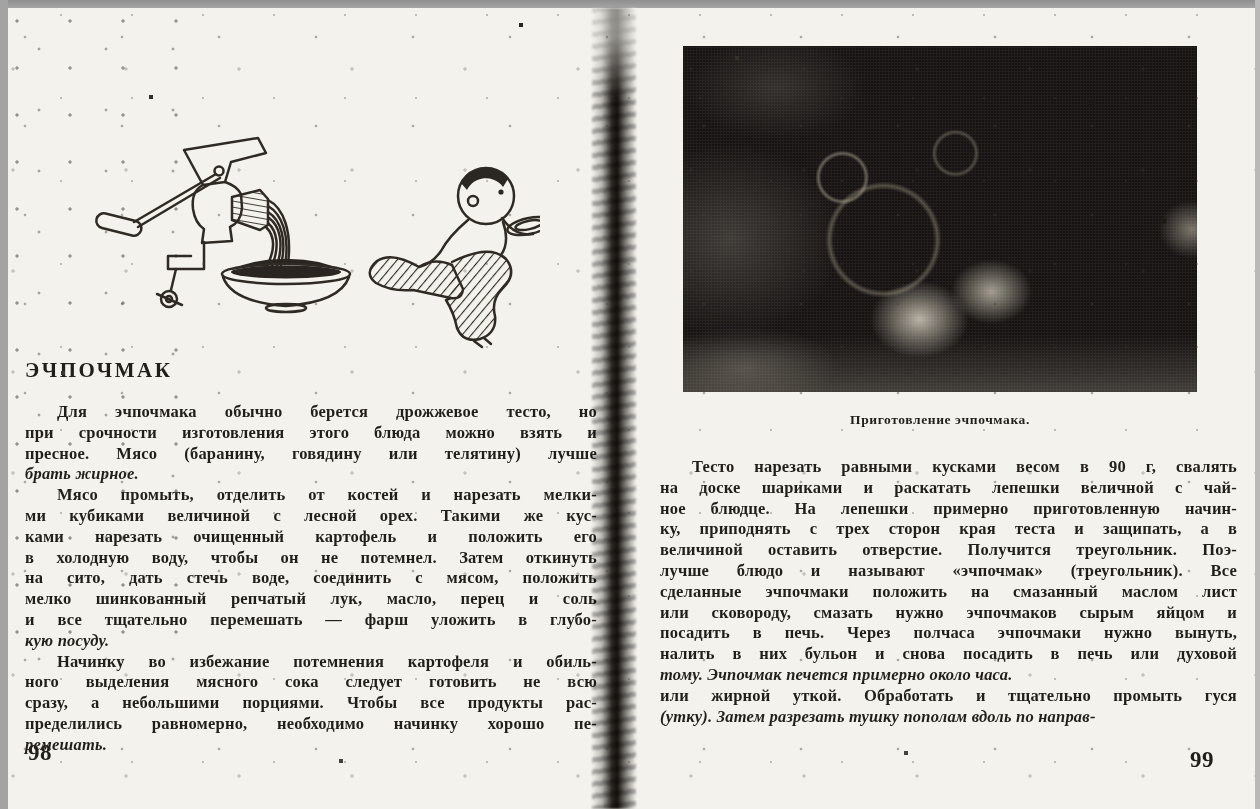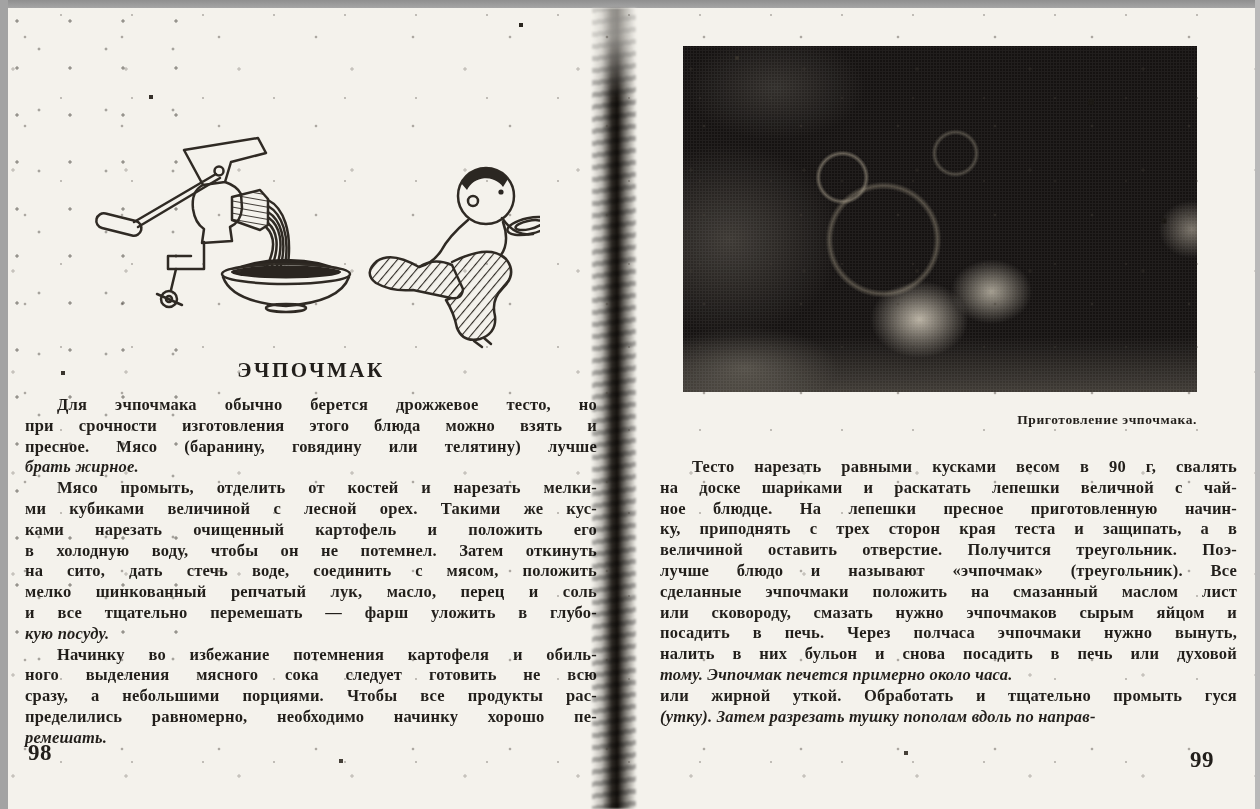--- a/index.html
+++ b/index.html
@@ -37,22 +37,22 @@
     background:
       linear-gradient(180deg, rgba(244,242,236,.55) 0 28px, transparent 90px),
       repeating-linear-gradient(173deg, rgba(0,0,0,.28) 0 5px, rgba(0,0,0,0) 5px 12px),
       linear-gradient(90deg, transparent 0, rgba(28,24,19,.25) 22%, rgba(24,20,16,.92) 45%, #15110d 58%, rgba(28,24,19,.55) 76%, transparent 100%);
     filter:blur(1.1px);
   }
   
   .left-text{position:absolute;left:25px;top:358px;width:572px;}
   .right-text{position:absolute;left:660px;top:457px;width:577px;}
   .page-title{
-    text-align:center;font-weight:700;font-size:21px;letter-spacing:2.5px;
-    margin:0 0 12px 0;
+    text-align:left;font-weight:700;font-size:21px;letter-spacing:2.5px;
+    margin:0 0 19px 0;
   }
   .tline{
     font-weight:700;font-size:16.5px;line-height:20.8px;letter-spacing:.2px;
     text-align:justify;text-align-last:justify;white-space:normal;
   }
   .tline.first{text-indent:32px;}
   .tline.last{text-align-last:left;font-style:italic;}
   .page-num{position:absolute;font-weight:700;font-size:23px;letter-spacing:.5px;}
   .page-num.left{left:28px;top:740px;}
   .page-num.right{left:1190px;top:747px;}
@@ -71,21 +71,21 @@
       radial-gradient(circle 26px at 53% 31%, transparent 18px, rgba(150,142,124,.4) 21px, transparent 24px),
       linear-gradient(0deg, rgba(132,126,113,.38), transparent 16%),
       #141110;
   }
   .photo::after{
     content:"";position:absolute;inset:0;
     background-image:radial-gradient(rgba(255,255,255,.055) 1px, transparent 1.45px);
     background-size:3px 3px;
   }
   .photo-caption{
-    position:absolute;left:683px;top:412px;width:514px;text-align:right;
+    position:absolute;left:683px;top:412px;width:514px;text-align:center;
     font-weight:700;font-size:13.5px;letter-spacing:.6px;
   }
   
   .illustration{position:absolute;left:70px;top:50px;width:470px;height:300px;}
   .speckles{position:absolute;left:0;top:0;width:2px;height:2px;background:transparent;
     box-shadow: 1090px 101px 0 2px #1c1915, 520px 24px 0 1px #2a261f, 736px 57px 0 1px #35302a,
                 1163px 220px 0 1.5px #1c1915, 150px 96px 0 1px #35302a, 340px 760px 0 1px #454038,
                 905px 752px 0 1px #454038, 62px 372px 0 1px #3a352e;}
 </style>
 </head>
@@ -192,21 +192,21 @@
 
   <div class="gutter"></div>
 
   <div>
     <div class="photo"></div>
     <div class="photo-caption">Приготовление эчпочмака.</div>
     <div class="right-text">
       <div>
           <div class="tline first">Тесто нарезать равными кусками весом в 90 г, свалять</div>
           <div class="tline">на доске шариками и раскатать лепешки величной с чай-</div>
-          <div class="tline">ное блюдце. На лепешки пресное приготовленную начин-</div>
+          <div class="tline">ное блюдце. На лепешки примерно приготовленную начин-</div>
           <div class="tline">ку, приподнять с трех сторон края теста и защипать, а в</div>
           <div class="tline">величиной оставить отверстие. Получится треугольник. Поэ-</div>
           <div class="tline">лучше блюдо и называют «эчпочмак» (треугольник). Все</div>
           <div class="tline">сделанные эчпочмаки положить на смазанный маслом лист</div>
           <div class="tline">или сковороду, смазать нужно эчпочмаков сырым яйцом и</div>
           <div class="tline">посадить в печь. Через полчаса эчпочмаки нужно вынуть,</div>
           <div class="tline">налить в них бульон и снова посадить в печь или духовой</div>
           <div class="tline last">тому. Эчпочмак печется примерно около часа.</div>
         </div>
       <div>

